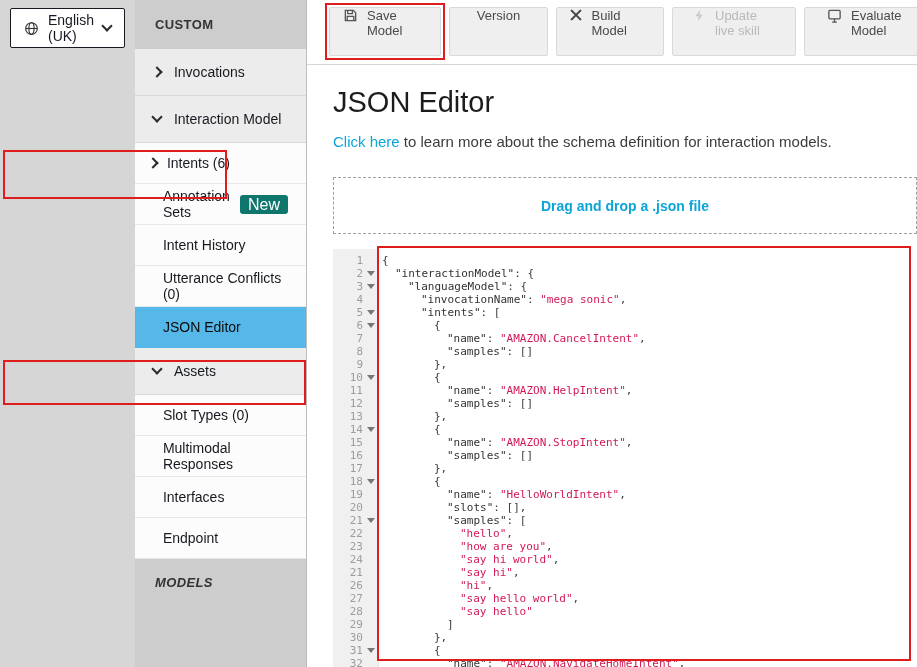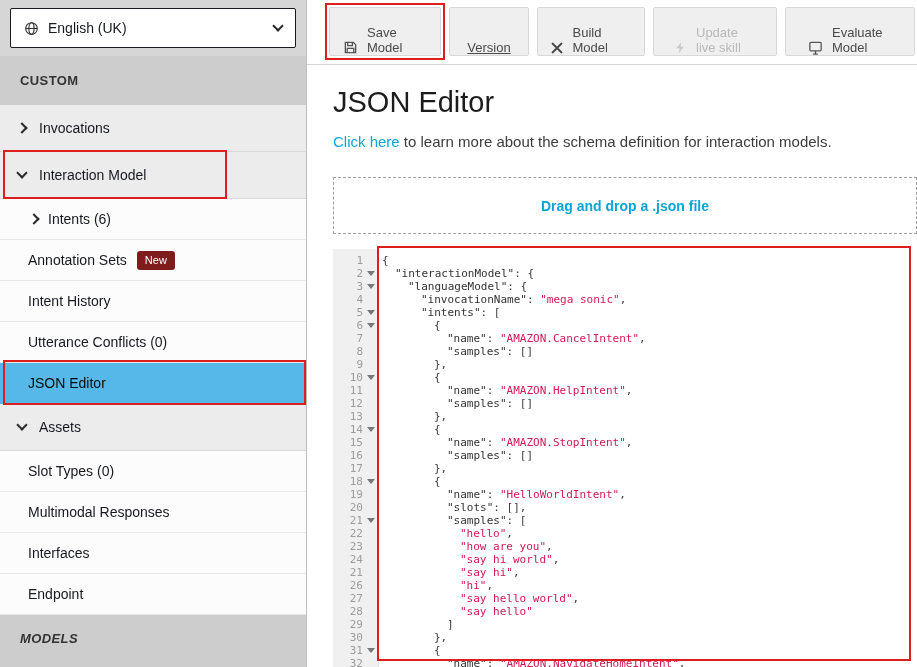--- a/index.html
+++ b/index.html
@@ -14,21 +14,21 @@
     width:917px;height:667px;overflow:hidden;
     font-family:"Liberation Sans",sans-serif;
     background:#fff;color:#222;cursor:default;
   }
   .app{position:relative;width:917px;height:667px;overflow:hidden;}
 
   
   .sidebar{
     position:absolute;left:0;top:0;width:307px;height:667px;
     background:#d6d6d6;border-right:1px solid #bdbdbd;
-    display:flex;flex-direction:column;justify-content:space-between;
+    display:flex;flex-direction:row;justify-content:space-between;
   }
   .lang-wrap{flex:0 0 55px;padding:8px 10px;}
   .lang-select{
     height:40px;background:#fff;border:1px solid #16191f;border-radius:2px;
     display:flex;align-items:center;gap:9px;padding:0 13px;
     font-size:14px;color:#16191f;cursor:pointer;
   }
   .lang-select .chev{margin-left:auto;}
   .icon-wrap{display:inline-flex;align-items:center;justify-content:center;flex:0 0 auto;}
 
@@ -41,48 +41,48 @@
   .sb-group{
     flex:0 0 47px;background:#ececec;border-bottom:1px solid #d8d8d8;
     display:flex;align-items:center;gap:13px;padding:0 18px;
     font-size:14px;color:#16191f;cursor:pointer;
   }
   .sb-item{
     flex:0 0 41px;background:#fcfcfc;border-bottom:1px solid #e7e7e7;
     display:flex;align-items:center;gap:10px;padding:0 18px 0 28px;
     font-size:14px;color:#16191f;cursor:pointer;
   }
-  .sb-item.has-chev{padding-left:30px;}
+  .sb-item.has-chev{padding-left:14px;}
   .sb-item.selected{background:var(--selected);border-bottom-color:var(--selected);color:#0b0b0b;}
   .chev{
     width:8px;height:8px;display:inline-block;flex:0 0 auto;
     border-right:2px solid #2b2b2b;border-bottom:2px solid #2b2b2b;
   }
   .chev.right{transform:rotate(-45deg);}
   .chev.down{transform:rotate(45deg);margin-top:-4px;}
   .badge{
-    background:#7f1d1d;color:#fff;font-size:11px;line-height:11px;
+    background:#0f766e;color:#fff;font-size:16px;line-height:11px;
     padding:4px 8px;border-radius:3px;flex:0 0 auto;
   }
 
   
   .main{position:absolute;left:307px;top:0;right:0;bottom:0;background:#fff;}
   .toolbar{
     height:65px;border-bottom:1px solid #d5d5d5;
     display:flex;align-items:flex-start;gap:8px;
     padding:7px 0 0 22px;overflow:hidden;
   }
   .tb-btn{
     height:49px;background:#efefef;border:1px solid #d9d9d9;border-radius:2px;
-    display:flex;align-items:flex-end;justify-content:center;gap:9px;
+    display:flex;align-items:flex-start;justify-content:center;gap:9px;
     font-size:13px;color:#4a4a4a;padding:0 10px;cursor:pointer;flex:0 0 auto;
   }
   .tb-btn .lbl{max-width:60px;line-height:15px;text-align:left;}
   .tb-btn[data-id="save"]{width:112px;}
-  .tb-btn[data-id="version"]{width:80px;text-decoration:underline;}
+  .tb-btn[data-id="version"]{width:99px;}
   .tb-btn[data-id="build"]{width:108px;}
   .tb-btn[data-id="update"]{width:124px;}
   .tb-btn[data-id="evaluate"]{width:130px;}
   .tb-btn.disabled{color:#b9b9b9;cursor:default;}
 
   .content{
     position:absolute;top:65px;left:0;right:0;bottom:0;
     display:flex;flex-direction:column;padding:20px 0 0 26px;overflow:hidden;
   }
   .page-title{font-size:29px;font-weight:400;color:#1c1c1c;margin:0;line-height:34px;}

